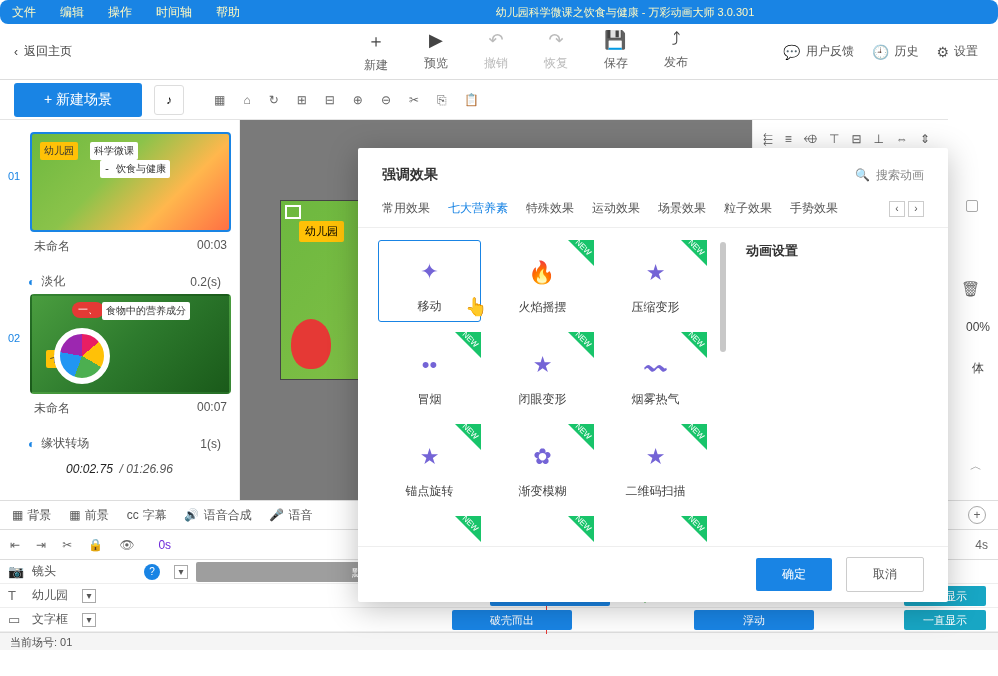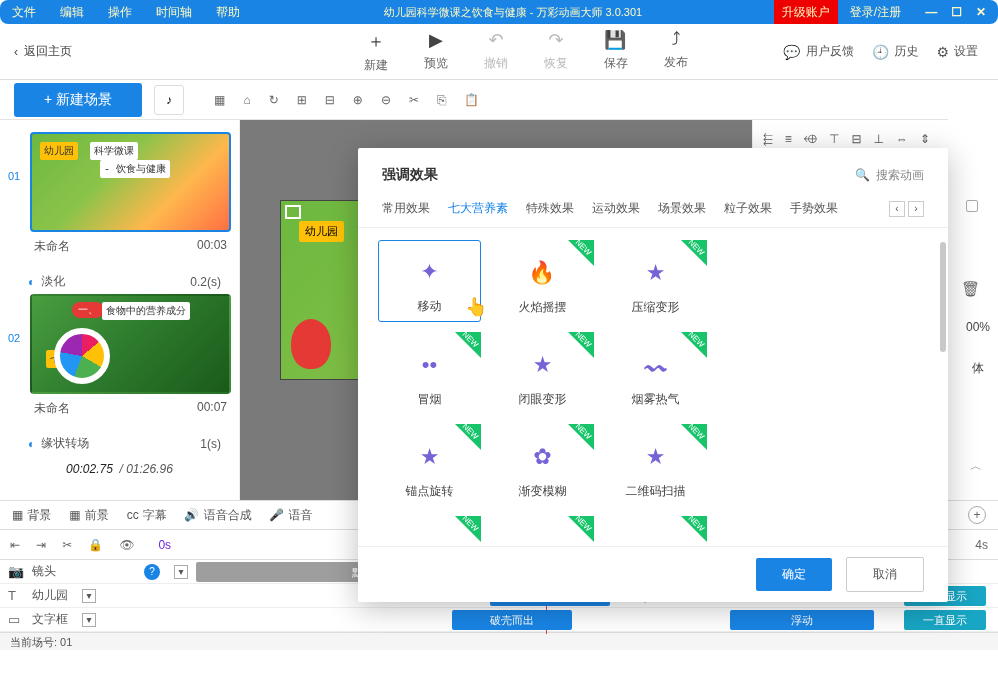--- a/index.html
+++ b/index.html
@@ -124,29 +124,20 @@
 
 <div class="titlebar">
   <div class="menus">
     <span>文件</span>
     <span>编辑</span>
     <span>操作</span>
     <span>时间轴</span>
     <span>帮助</span>
   </div>
   <div class="app-title">幼儿园科学微课之饮食与健康 - 万彩动画大师 3.0.301</div>
-  <div class="right">
-    <div class="upgrade">升级账户</div>
-    <div class="login">登录/注册</div>
-    <div class="win-btns">
-      <span>—</span>
-      <span>☐</span>
-      <span>✕</span>
-    </div>
-  </div>
 </div>
 
 <div class="toolbar">
   <div class="back-home">
     <span>‹</span>
     <span>返回主页</span>
   </div>
   <div class="tool-group">
     <div class="tool-btn">
         <span class="ic">＋</span>
@@ -352,21 +343,21 @@
     </div>
     <div class="track">
       <div class="track-head">
         <span class="ic">▭</span>
         <span>文字框</span>
 
         <span class="expand">▾</span>
       </div>
       <div class="track-body">
         <div class="clip blue" style="left:256px;width:120px">破壳而出</div>
-        <div class="clip blue idle" style="left:534px;width:144px">浮动</div>
+        <div class="clip blue idle" style="left:498px;width:120px">浮动</div>
         <div class="clip teal" style="left:708px;width:82px">一直显示</div>
       </div>
     </div>
   </div>
 
 <div class="footer">当前场号: 01</div>
 
 <div class="dialog">
   <div class="dlg-head">
     <div class="dlg-title">强调效果</div>
@@ -453,19 +444,20 @@
 
       <div></div>
     </div>
           <div class="eff ">
       <div class="badge"></div>
 
       <div></div>
     </div>
         </div>
       </div>
+    <div class="dlg-side">动画设置</div>
   </div>
   <div class="dlg-foot">
     <div class="btn-primary">确定</div>
     <div class="btn-default">取消</div>
   </div>
 </div>
 <div class="cursor-hand">👆</div>
 
 </body></html>

